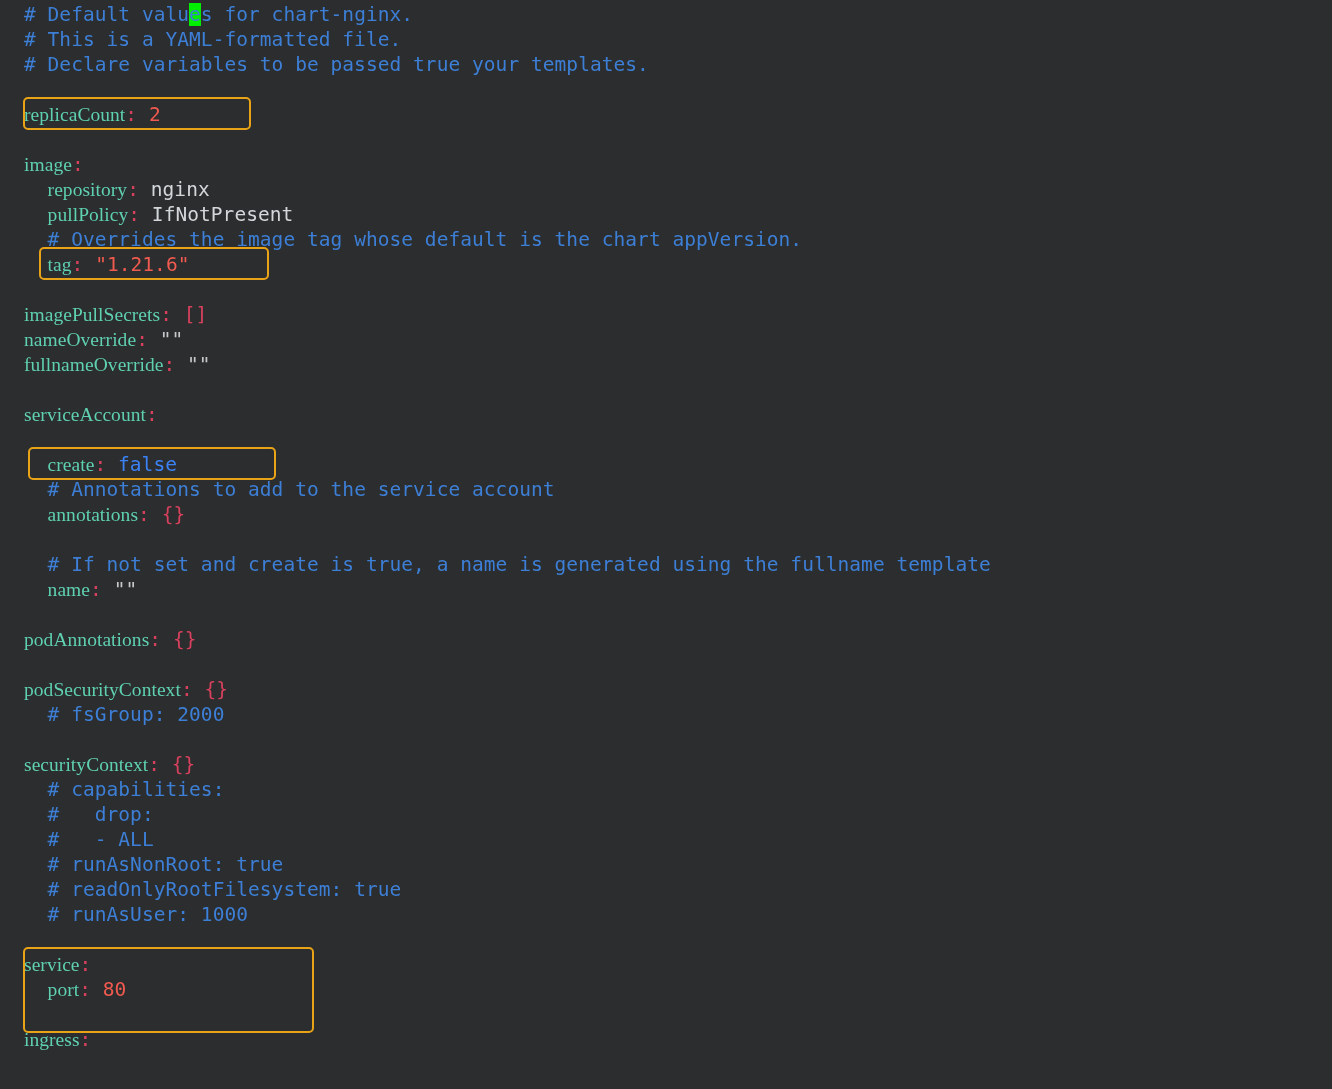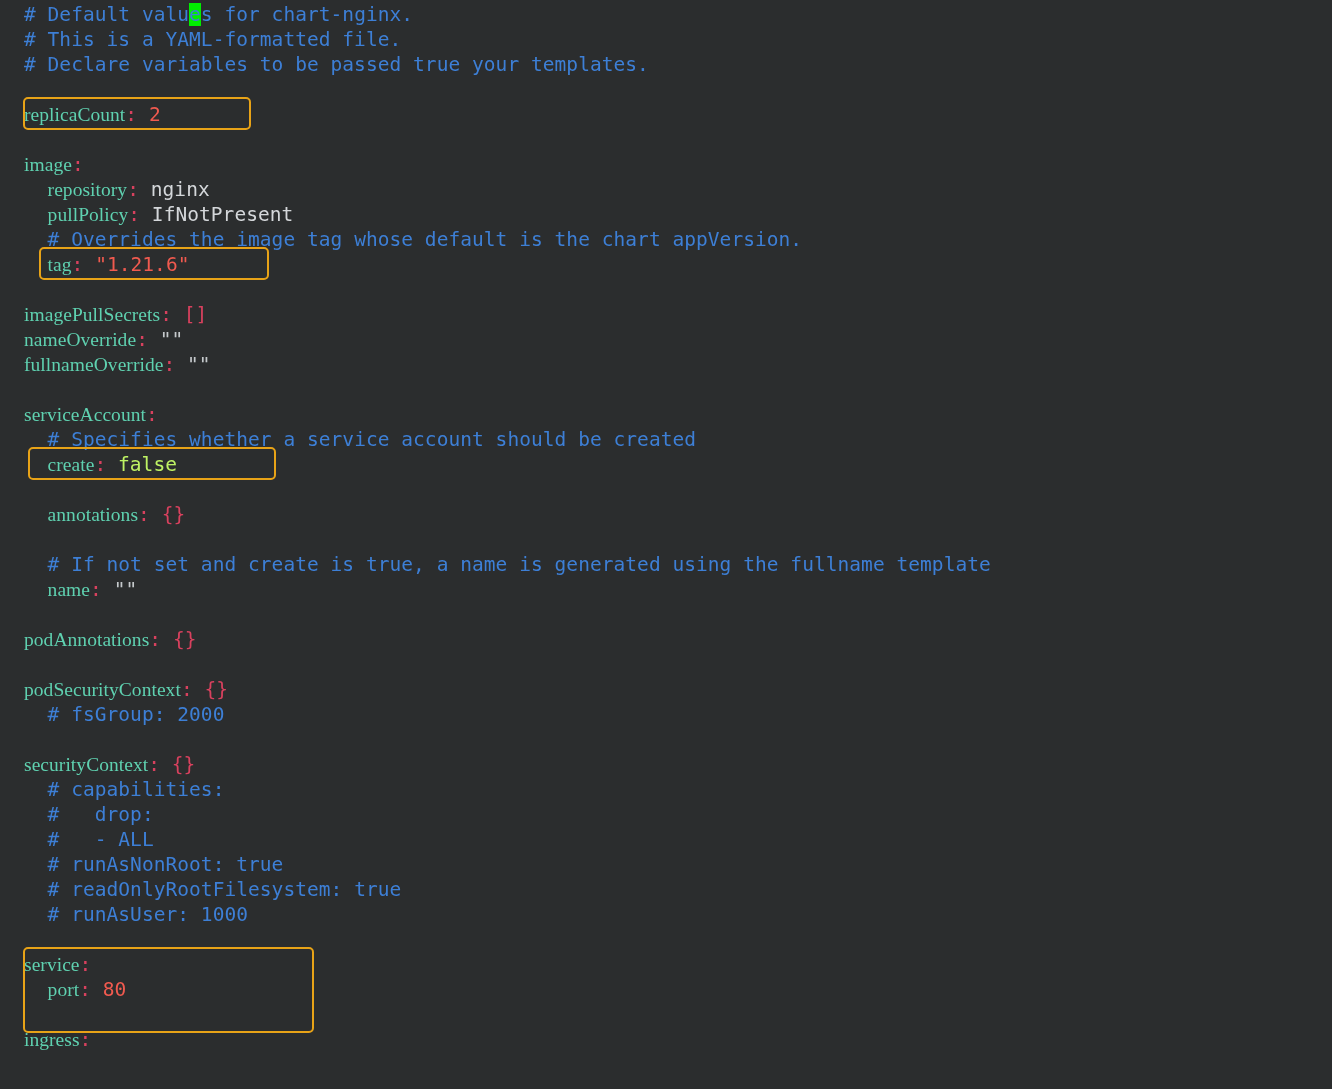--- a/index.html
+++ b/index.html
@@ -36,21 +36,21 @@
     font-size: 19.5px;
     letter-spacing: 0.05px;
     white-space: pre;
     color: #c8ccd0;
   }
   
   .cmt   { color: #3d7fd6; }
   .key   { color: #5fd1b0; font-family: Liberation Serif, serif; }
   .colon { color: #d8415e; }
   .num   { color: #f05a4f; }
-  .bool  { color: #bef264; }
+  .bool  { color: #3b82f6; }
   .punct { color: #d8415e; }
   .str   { color: #f05a4f; }
   .plain { color: #d4d7da; }
   .empty { color: #c5c9cc; }
   .cursor {
     background: #00ef00;
     color: #3d7fd6;
   }
   
   .hlbox {
@@ -77,23 +77,23 @@
       <div class="line"><span class="plain">  </span><span class="key">repository</span><span class="colon">:</span><span class="plain"> nginx</span></div>
       <div class="line"><span class="plain">  </span><span class="key">pullPolicy</span><span class="colon">:</span><span class="plain"> IfNotPresent</span></div>
       <div class="line"><span class="plain">  </span><span class="cmt"># Overrides the image tag whose default is the chart appVersion.</span></div>
       <div class="line"><span class="plain">  </span><span class="key">tag</span><span class="colon">:</span><span class="plain"> </span><span class="str">"1.21.6"</span></div>
       <div class="line">&nbsp;</div>
       <div class="line"><span class="key">imagePullSecrets</span><span class="colon">:</span><span class="plain"> </span><span class="punct">[]</span></div>
       <div class="line"><span class="key">nameOverride</span><span class="colon">:</span><span class="plain"> </span><span class="empty">""</span></div>
       <div class="line"><span class="key">fullnameOverride</span><span class="colon">:</span><span class="plain"> </span><span class="empty">""</span></div>
       <div class="line">&nbsp;</div>
       <div class="line"><span class="key">serviceAccount</span><span class="colon">:</span></div>
-      <div class="line"><span class="plain">  </span><span class="cmt"># Specifies whether a service account should be created</span></div>
+      <div class="line"><span class="plain">  </span></div>
       <div class="line"><span class="plain">  </span><span class="key">create</span><span class="colon">:</span><span class="plain"> </span><span class="bool">false</span></div>
-      <div class="line"><span class="plain">  </span></div>
+      <div class="line"><span class="plain">  </span><span class="cmt"># Annotations to add to the service account</span></div>
       <div class="line"><span class="plain">  </span><span class="key">annotations</span><span class="colon">:</span><span class="plain"> </span><span class="punct">{}</span></div>
       <div class="line"><span class="plain">  </span></div>
       <div class="line"><span class="plain">  </span><span class="cmt"># If not set and create is true, a name is generated using the fullname template</span></div>
       <div class="line"><span class="plain">  </span><span class="key">name</span><span class="colon">:</span><span class="plain"> </span><span class="empty">""</span></div>
       <div class="line">&nbsp;</div>
       <div class="line"><span class="key">podAnnotations</span><span class="colon">:</span><span class="plain"> </span><span class="punct">{}</span></div>
       <div class="line">&nbsp;</div>
       <div class="line"><span class="key">podSecurityContext</span><span class="colon">:</span><span class="plain"> </span><span class="punct">{}</span></div>
       <div class="line"><span class="plain">  </span><span class="cmt"># fsGroup: 2000</span></div>
       <div class="line">&nbsp;</div>

